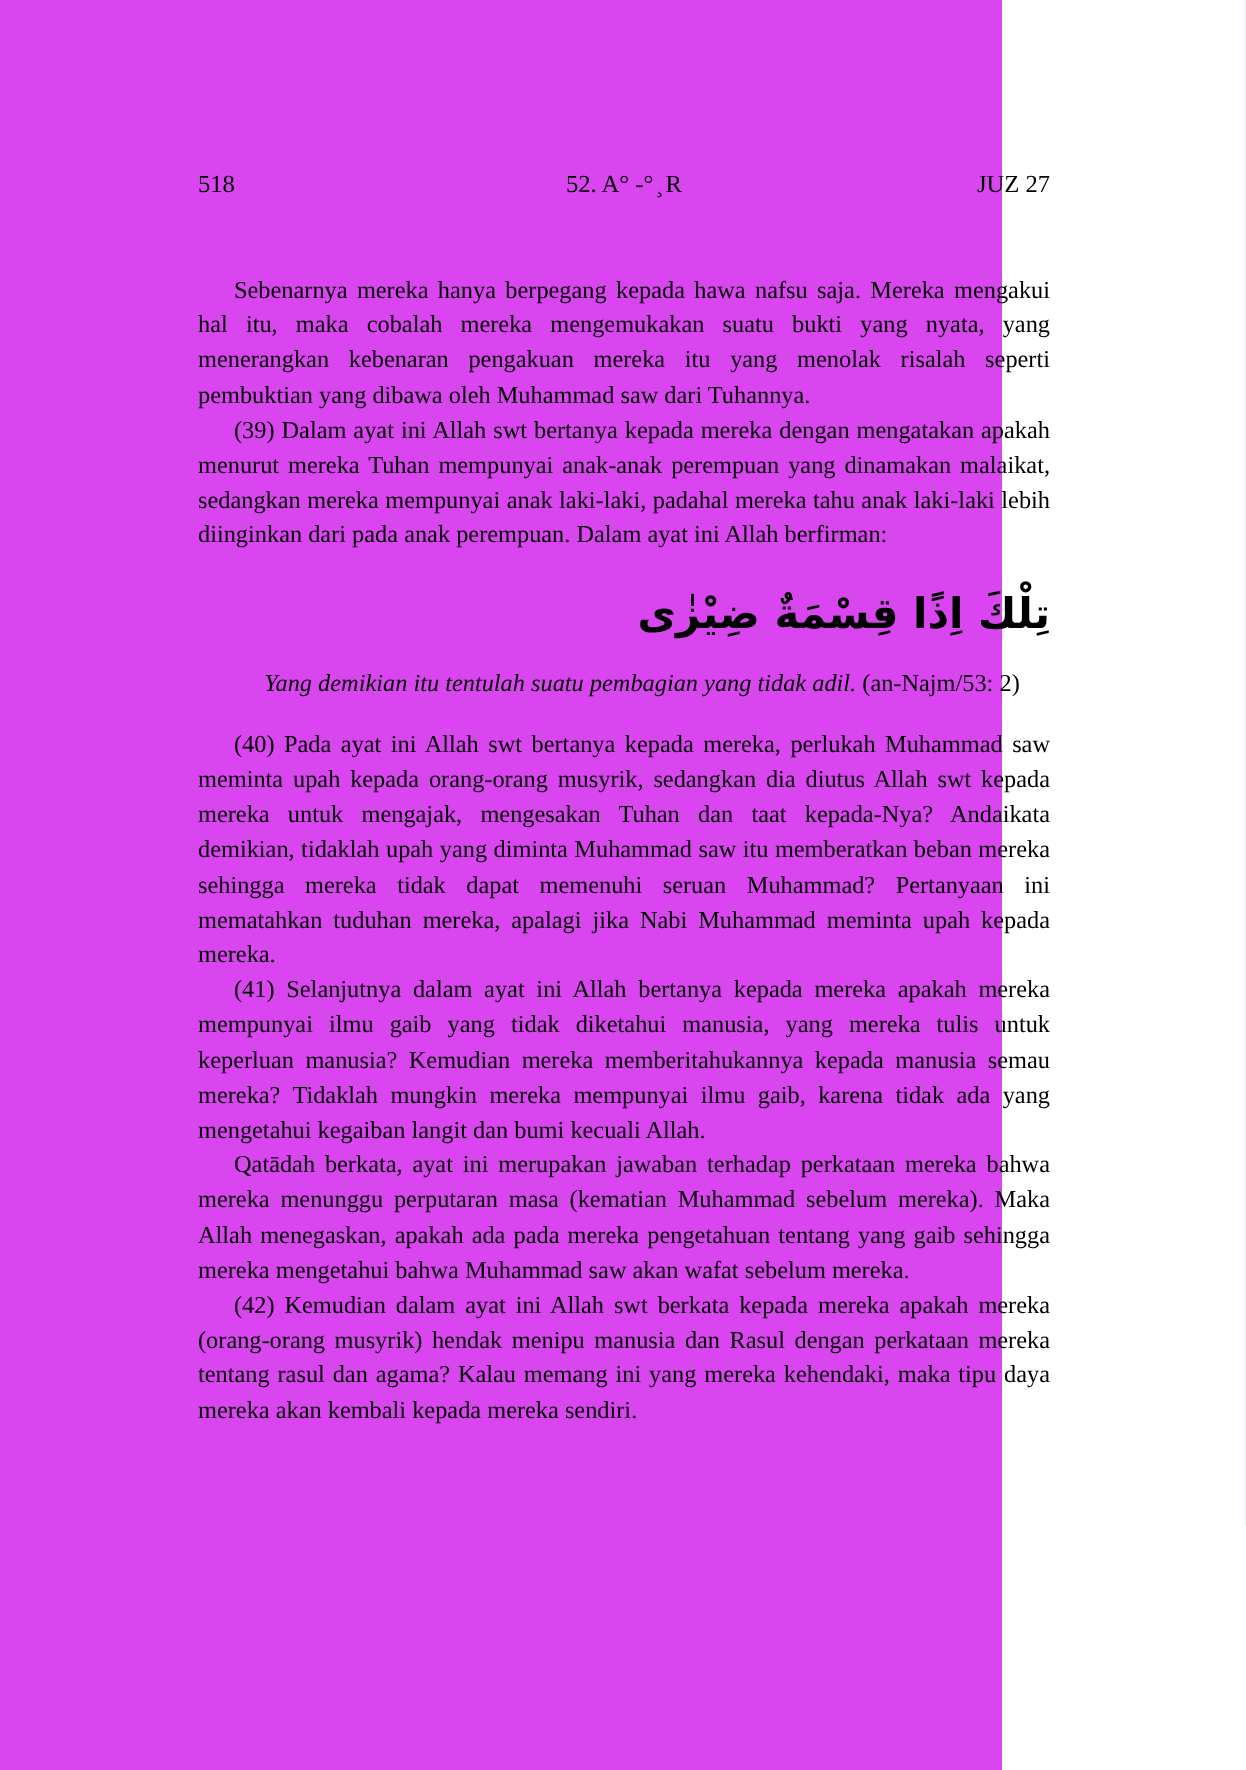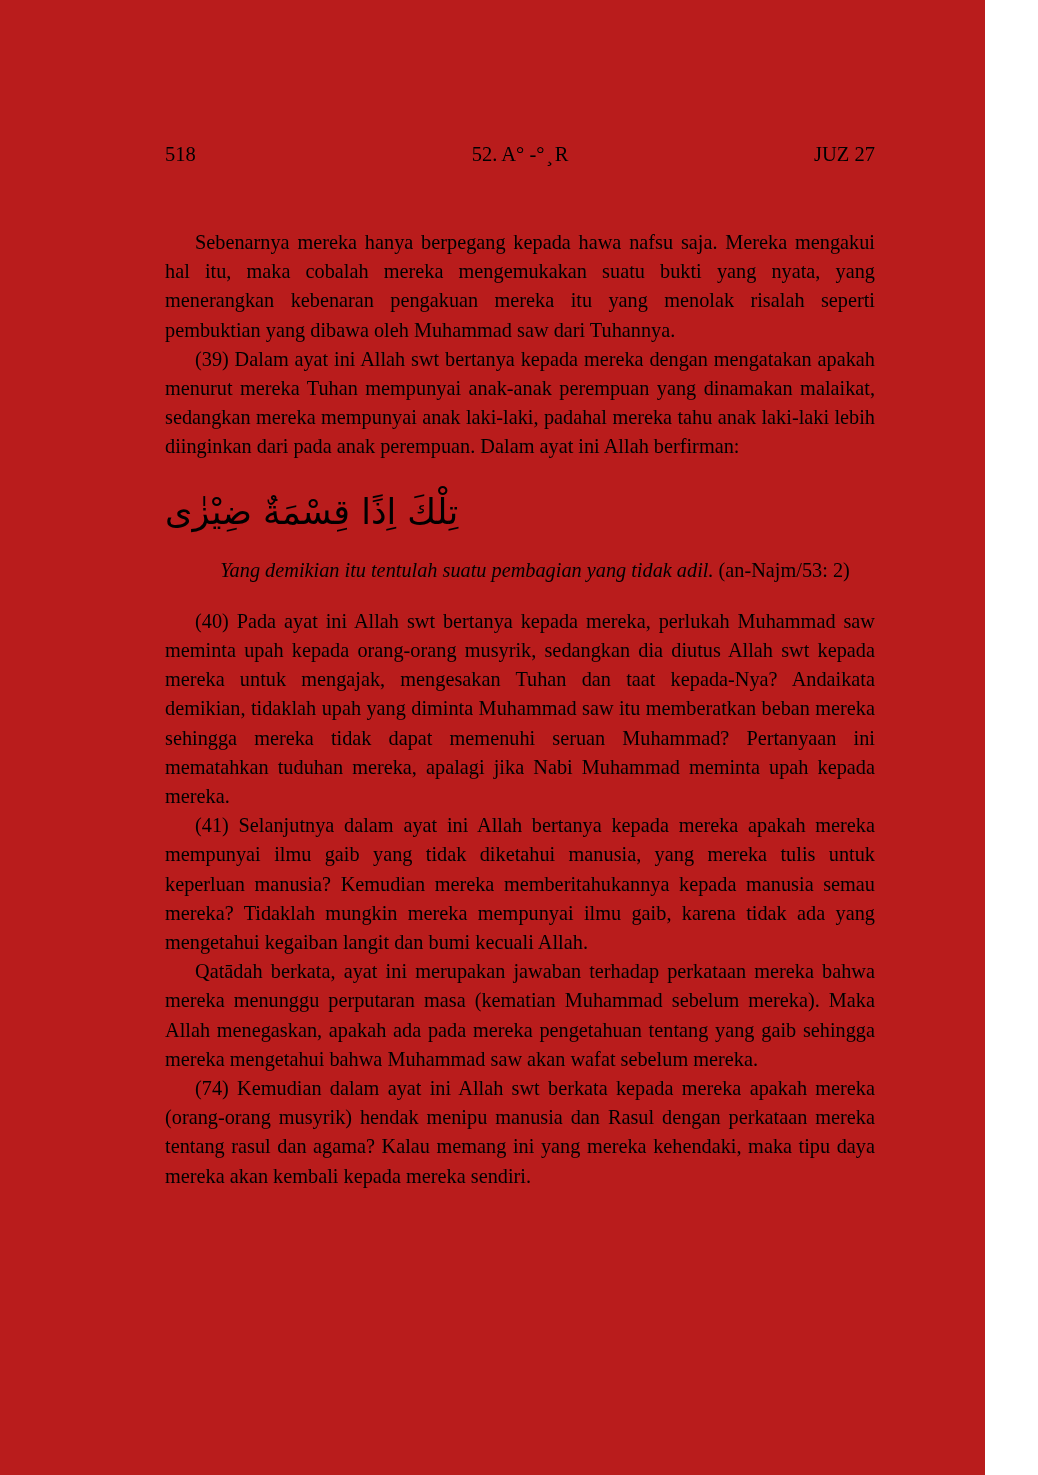--- a/index.html
+++ b/index.html
@@ -11,23 +11,23 @@
     width: 1038px;
     height: 1475px;
     font-family: "Liberation Serif", serif;
     color: #000000;
     position: relative;
     overflow: hidden;
   }
   .page {
     position: absolute;
     left: 0; top: 0;
-    width: 985px;
+    width: 835px;
     height: 1475px;
-    background: #b91c1c;
+    background: #d946ef;
   }
   .header {
     position: absolute;
     left: 165px;
     top: 140px;
     width: 710px;
     height: 28px;
     font-size: 20.5px;
     line-height: 28px;
   }
@@ -63,27 +63,28 @@
     text-align: justify;
     text-justify: inter-word;
     -webkit-hyphens: auto;
     hyphens: auto;
   }
   p.body-text.indent {
     text-indent: 30px;
   }
   .arabic-line {
     margin: 22px 0 16px 0;
-    text-align: left;
+    text-align: right;
     font-family: "DejaVu Sans", sans-serif;
     font-size: 35px;
     line-height: 56px;
     direction: rtl;
     unicode-bidi: bidi-override;
     letter-spacing: -1px;
+    font-weight: bold;
   }
   .translation {
     margin: 10px 0 0 0;
     font-size: 20.3px;
     line-height: 29.2px;
     text-align: center;
     text-indent: 30px;
   }
   .translation .ital {
     font-style: italic;
@@ -110,16 +111,16 @@
 
     <div class="arabic-line">تِلْكَ اِذًا قِسْمَةٌ ضِيْزٰى</div>
 
     <p class="translation"><span class="ital">Yang demikian itu tentulah suatu pembagian yang tidak adil.</span> <span>(an-Najm/53: 2)</span></p>
 
     <div class="gap"></div>
 
     <p class="body-text indent">(40) Pada ayat ini Allah swt bertanya kepada mereka, perlukah Muhammad saw meminta upah kepada orang-orang musyrik, sedangkan dia diutus Allah swt kepada mereka untuk mengajak, mengesakan Tuhan dan taat kepada-Nya? Andaikata demikian, tidaklah upah yang diminta Muhammad saw itu memberatkan beban mereka sehingga mereka tidak dapat memenuhi seruan Muhammad? Pertanyaan ini mematahkan tuduhan mereka, apalagi jika Nabi Muhammad meminta upah kepada mereka.</p>
     <p class="body-text indent">(41) Selanjutnya dalam ayat ini Allah bertanya kepada mereka apakah mereka mempunyai ilmu gaib yang tidak diketahui manusia, yang mereka tulis untuk keperluan manusia? Kemudian mereka memberitahukannya kepada manusia semau mereka? Tidaklah mungkin mereka mempunyai ilmu gaib, karena tidak ada yang mengetahui kegaiban langit dan bumi kecuali Allah.</p>
     <p class="body-text indent">Qatādah berkata, ayat ini merupakan jawaban terhadap perkataan mereka bahwa mereka menunggu perputaran masa (kematian Muhammad sebelum mereka). Maka Allah menegaskan, apakah ada pada mereka pengetahuan tentang yang gaib sehingga mereka mengetahui bahwa Muhammad saw akan wafat sebelum mereka.</p>
-    <p class="body-text indent">(74) Kemudian dalam ayat ini Allah swt berkata kepada mereka apakah mereka (orang-orang musyrik) hendak menipu manusia dan Rasul dengan perkataan mereka tentang rasul dan agama? Kalau memang ini yang mereka kehendaki, maka tipu daya mereka akan kembali kepada mereka sendiri.</p>
+    <p class="body-text indent">(42) Kemudian dalam ayat ini Allah swt berkata kepada mereka apakah mereka (orang-orang musyrik) hendak menipu manusia dan Rasul dengan perkataan mereka tentang rasul dan agama? Kalau memang ini yang mereka kehendaki, maka tipu daya mereka akan kembali kepada mereka sendiri.</p>
 
   </div>
 </div>
 
 </body></html>

